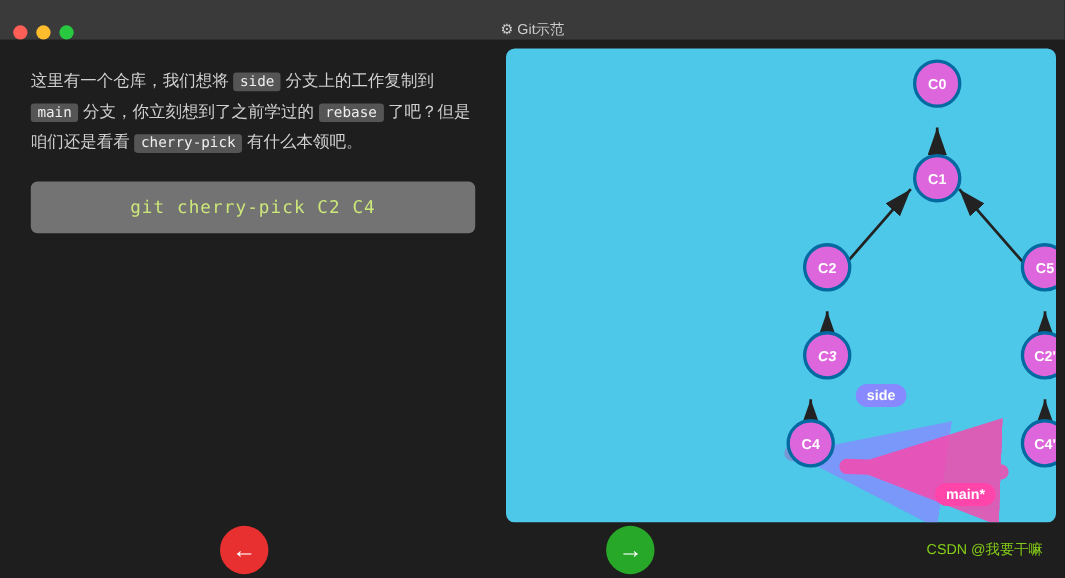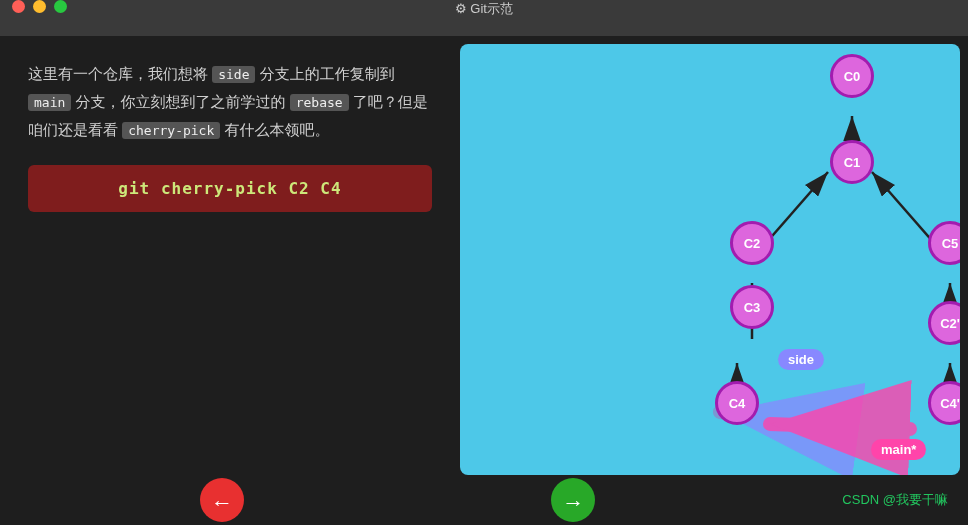--- a/index.html
+++ b/index.html
@@ -12,21 +12,21 @@
       display: flex;
       flex-direction: column;
     }
 
     
     .titlebar {
       width: 100%;
       height: 36px;
       background: #3a3a3a;
       display: flex;
-      align-items: flex-start;
+      align-items: flex-end;
       justify-content: center;
       position: relative;
       flex-shrink: 0;
     }
     .traffic-lights {
       position: absolute;
       left: 12px;
       display: flex;
       gap: 8px;
       align-items: center;
@@ -74,28 +74,28 @@
       background: #555;
       color: #eee;
       padding: 1px 6px;
       border-radius: 3px;
       font-family: monospace;
       font-size: 13px;
     }
 
     .cmd-button {
       margin: 22px 0;
-      background: #7f1d1d;
+      background: #737373;
       border: none;
       border-radius: 6px;
       padding: 14px 20px;
       color: #cde87a;
       font-family: monospace;
       font-size: 16px;
-      font-weight: bold;
+      font-weight: normal;
       width: 100%;
       text-align: center;
       cursor: pointer;
       letter-spacing: 1px;
     }
 
     .text-block2 {
       color: #d0d0d0;
       font-size: 15px;
       line-height: 1.85;
@@ -111,21 +111,21 @@
       position: relative;
       overflow: hidden;
     }
 
     
     .git-node {
       position: absolute;
       width: 44px;
       height: 44px;
       border-radius: 50%;
-      border: 3px solid #a21caf;
+      border: 3px solid #0369a1;
       background: #dd66dd;
       display: flex;
       align-items: center;
       justify-content: center;
       font-weight: bold;
       font-size: 13px;
       color: #fff;
       z-index: 10;
     }
 
@@ -177,21 +177,21 @@
       display: flex;
       align-items: center;
       justify-content: center;
       font-size: 22px;
       color: white;
     }
     .nav-btn.back { background: #e83030; margin-left: 180px; }
     .nav-btn.forward { background: #28a828; margin-left: 60px; }
 
     .credit {
-      color: #22c55e;
+      color: #84cc16;
       font-size: 13px;
     }
   </style>
 </head>
 <body>
 
 <div class="titlebar">
   <div class="traffic-lights">
     <div class="traffic-light tl-red"></div>
     <div class="traffic-light tl-yellow"></div>
@@ -249,28 +249,28 @@
       <line x1="490" y1="375" x2="490" y2="319" stroke="#222" stroke-width="2.5" marker-end="url(#arrowhead)"></line>
 
       <path d="M 310 375 L 260 368" stroke="#8888cc" stroke-width="14" fill="none" stroke-linecap="round" marker-end="url(#arrowhead-blue)" opacity="0.75"></path>
 
       <path d="M 450 385 L 310 380" stroke="#ff44aa" stroke-width="14" fill="none" stroke-linecap="round" marker-end="url(#arrowhead-pink)" opacity="0.8"></path>
     </svg>
 
     <div class="git-node" style="left:370px;top:10px;">C0</div>
     <div class="git-node" style="left:370px;top:96px;">C1</div>
     <div class="git-node" style="left:270px;top:177px;">C2</div>
-    <div class="git-node" style="left:270px;top:241px;">C3</div>
+    <div class="git-node" style="left:270px;top:257px;font-style:italic;">C3</div>
     <div class="git-node" style="left:255px;top:337px;">C4</div>
     <div class="git-node" style="left:468px;top:177px;">C5</div>
     <div class="git-node" style="left:468px;top:257px;">C2'</div>
     <div class="git-node" style="left:468px;top:337px;">C4'</div>
 
     <div class="git-label side" style="left:318px;top:305px;">side</div>
-    <div class="git-label main-star" style="left:411px;top:395px;">main*</div>
+    <div class="git-label main-star" style="left:390px;top:395px;">main*</div>
   </div>
 </div>
 
 <div class="bottom-bar">
   <button class="nav-btn back">
     <span>←</span>
   </button>
   <button class="nav-btn forward">
     <span>→</span>
   </button>

